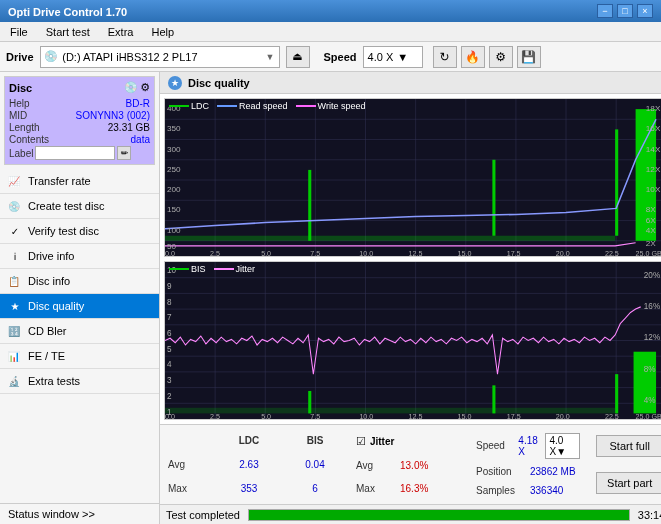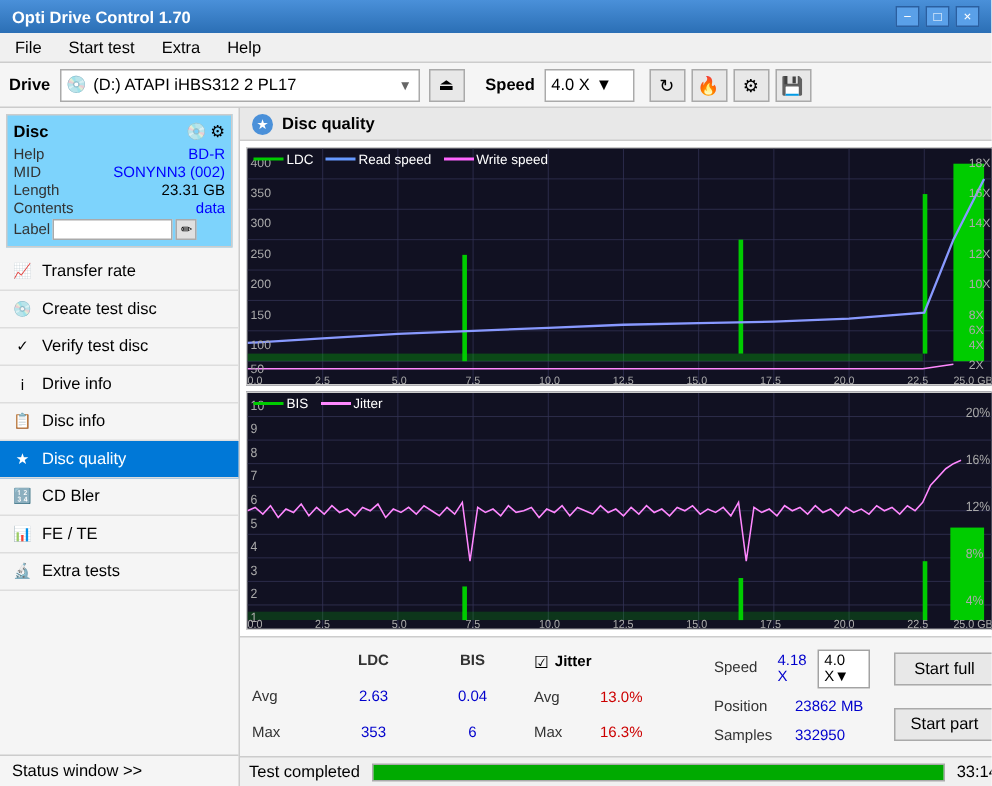--- a/index.html
+++ b/index.html
@@ -98,21 +98,21 @@
       width: 160px;
       background: #f5f5f5;
       border-right: 1px solid #ccc;
       display: flex;
       flex-direction: column;
       flex-shrink: 0;
     }
 
     
     .disc-panel {
-      background: #7dd3fc;
+      background: #c4b5fd;
       border: 1px solid #ccc;
       margin: 4px;
       padding: 4px;
     }
     .disc-panel-header {
       display: flex;
       justify-content: space-between;
       align-items: center;
       margin-bottom: 4px;
     }
@@ -669,21 +669,21 @@
           <div style="border:1px solid #a3a3a3; background:white; padding:1px 4px; font-size:10px; cursor:pointer;">
             <span>4.0 X</span>▼
           </div>
         </div>
         <div class="sp-row">
           <span class="sp-label">Position</span>
           <span class="sp-value">23862 MB</span>
         </div>
         <div class="sp-row">
           <span class="sp-label">Samples</span>
-          <span class="sp-value">332950</span>
+          <span class="sp-value">336340</span>
         </div>
       </div>
 
       <div class="start-buttons">
         <button class="start-btn">Start full</button>
         <button class="start-btn">Start part</button>
       </div>
 
     </div>
 

